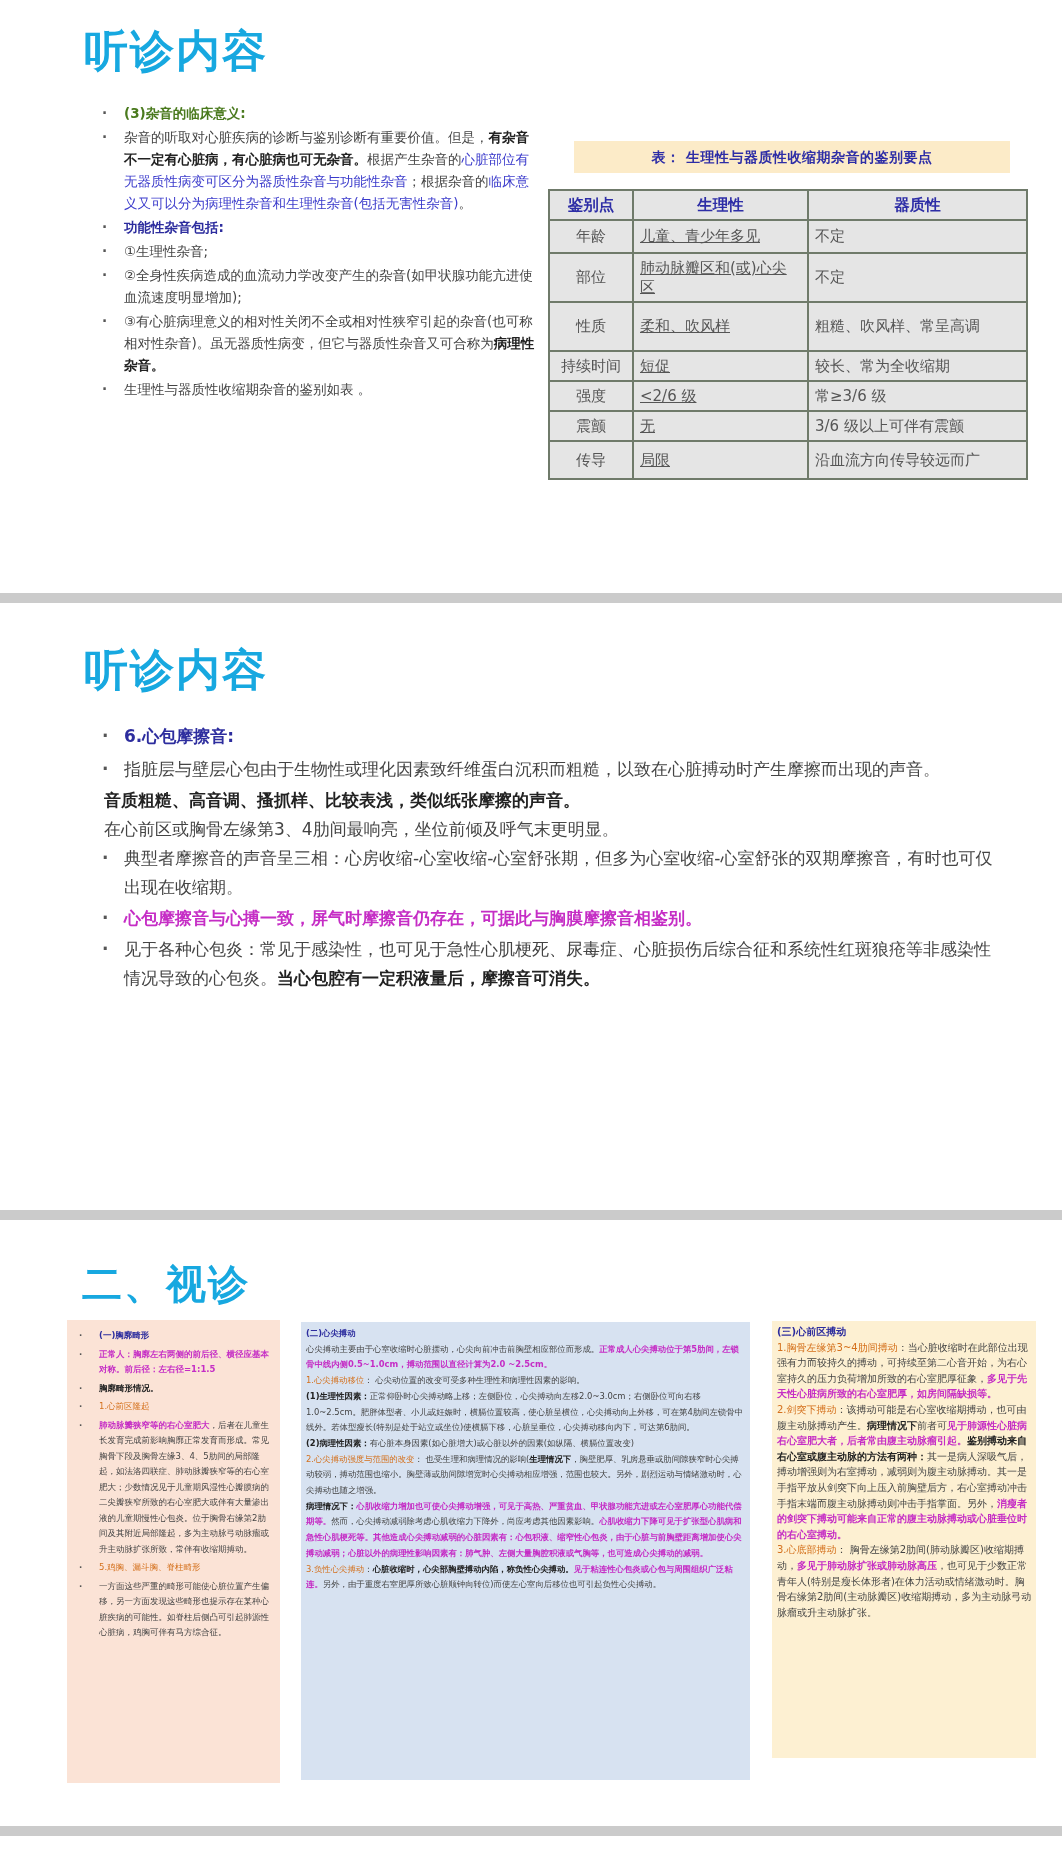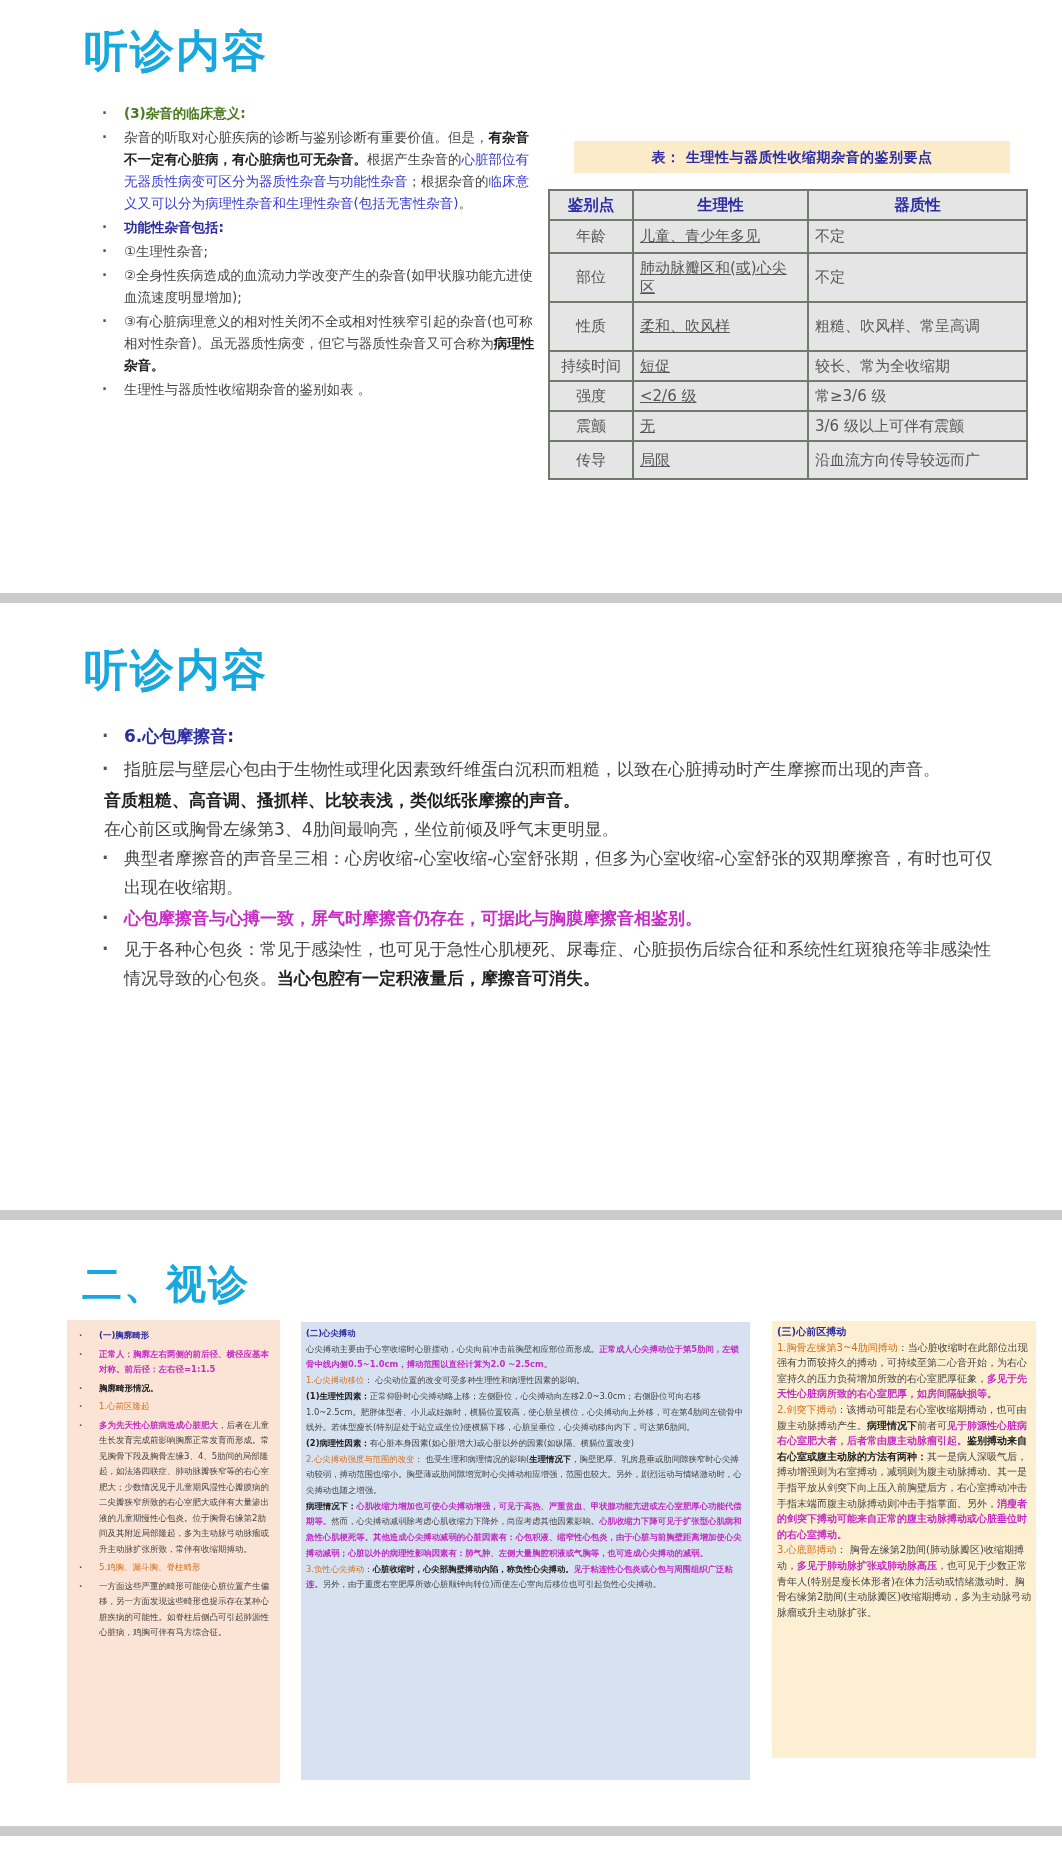--- a/index.html
+++ b/index.html
@@ -123,21 +123,21 @@
 <div class="sep" style="top:1210px;"></div>
 
 <div class="slide" style="top:1220px;height:576px;">
   <div class="title" style="left:82px;top:37px;font-size:40px;">二、视诊</div>
 </div>
 <div class="panel p-left" id="pleft">
     <div class="li"><span class="c-blueb">(一)胸廓畸形</span></div>
     <div class="li"><span class="c-pink">正常人：胸廓左右两侧的前后径、横径应基本对称。前后径：左右径=1:1.5</span></div>
     <div class="li"><span class="b">胸廓畸形情况。</span></div>
     <div class="li"><span class="c-orange">1.心前区隆起</span></div>
-    <div class="li"><span class="c-pink"> 多为先天性心脏病造成心脏肥大</span><span>，后者在儿童生长发育完成前影响胸廓正常发育而形成。常见胸骨下段及胸骨左缘3、4、5肋间的局部隆起，如法洛四联症、肺动脉瓣狭窄等的右心室肥大；少数情况见于儿童期风湿性心瓣膜病的二尖瓣狭窄所致的右心室肥大或伴有大量渗出液的儿童期慢性心包炎。位于胸骨右缘第2肋间及其附近局部隆起，多为主动脉弓动脉瘤或升主动脉扩张所致，常伴有收缩期搏动。</span></div>
+    <div class="li"><span class="c-pink"> 肺动脉瓣狭窄等的右心室肥大</span><span>，后者在儿童生长发育完成前影响胸廓正常发育而形成。常见胸骨下段及胸骨左缘3、4、5肋间的局部隆起，如法洛四联症、肺动脉瓣狭窄等的右心室肥大；少数情况见于儿童期风湿性心瓣膜病的二尖瓣狭窄所致的右心室肥大或伴有大量渗出液的儿童期慢性心包炎。位于胸骨右缘第2肋间及其附近局部隆起，多为主动脉弓动脉瘤或升主动脉扩张所致，常伴有收缩期搏动。</span></div>
     <div class="li"><span class="c-orange">5.鸡胸、漏斗胸、脊柱畸形</span></div>
     <div class="li"><span>一方面这些严重的畸形可能使心脏位置产生偏移，另一方面发现这些畸形也提示存在某种心脏疾病的可能性。如脊柱后侧凸可引起肺源性心脏病，鸡胸可伴有马方综合征。</span></div>
   </div>
 <div class="panel p-mid" id="pmid">
     <div><span class="c-blueb">(二)心尖搏动</span></div>
     <div><span> 心尖搏动主要由于心室收缩时心脏摆动，心尖向前冲击前胸壁相应部位而形成。</span><span class="c-pink">正常成人心尖搏动位于第5肋间，左锁骨中线内侧0.5~1.0cm，搏动范围以直径计算为2.0 ~2.5cm。</span></div>
     <div><span class="c-orange">1.心尖搏动移位</span><span>：  心尖动位置的改变可受多种生理性和病理性因素的影响。</span></div>
     <div><span class="b">(1)生理性因素：</span><span>正常仰卧时心尖搏动略上移；左侧卧位，心尖搏动向左移2.0~3.0cm；右侧卧位可向右移1.0~2.5cm。肥胖体型者、小儿或妊娠时，横膈位置较高，使心脏呈横位，心尖搏动向上外移，可在第4肋间左锁骨中线外。若体型瘦长(特别是处于站立或坐位)使横膈下移，心脏呈垂位，心尖搏动移向内下，可达第6肋间。</span></div>
     <div><span class="b">(2)病理性因素：</span><span>有心脏本身因素(如心脏增大)或心脏以外的因素(如纵隔、横膈位置改变)</span></div>
     <div><span class="c-orange">2.心尖搏动强度与范围的改变</span><span>：  也受生理和病理情况的影响(</span><span class="b">生理情况下</span><span>，胸壁肥厚、乳房悬垂或肋间隙狭窄时心尖搏动较弱，搏动范围也缩小。胸壁薄或肋间隙增宽时心尖搏动相应增强，范围也较大。另外，剧烈运动与情绪激动时，心尖搏动也随之增强。</span></div>

